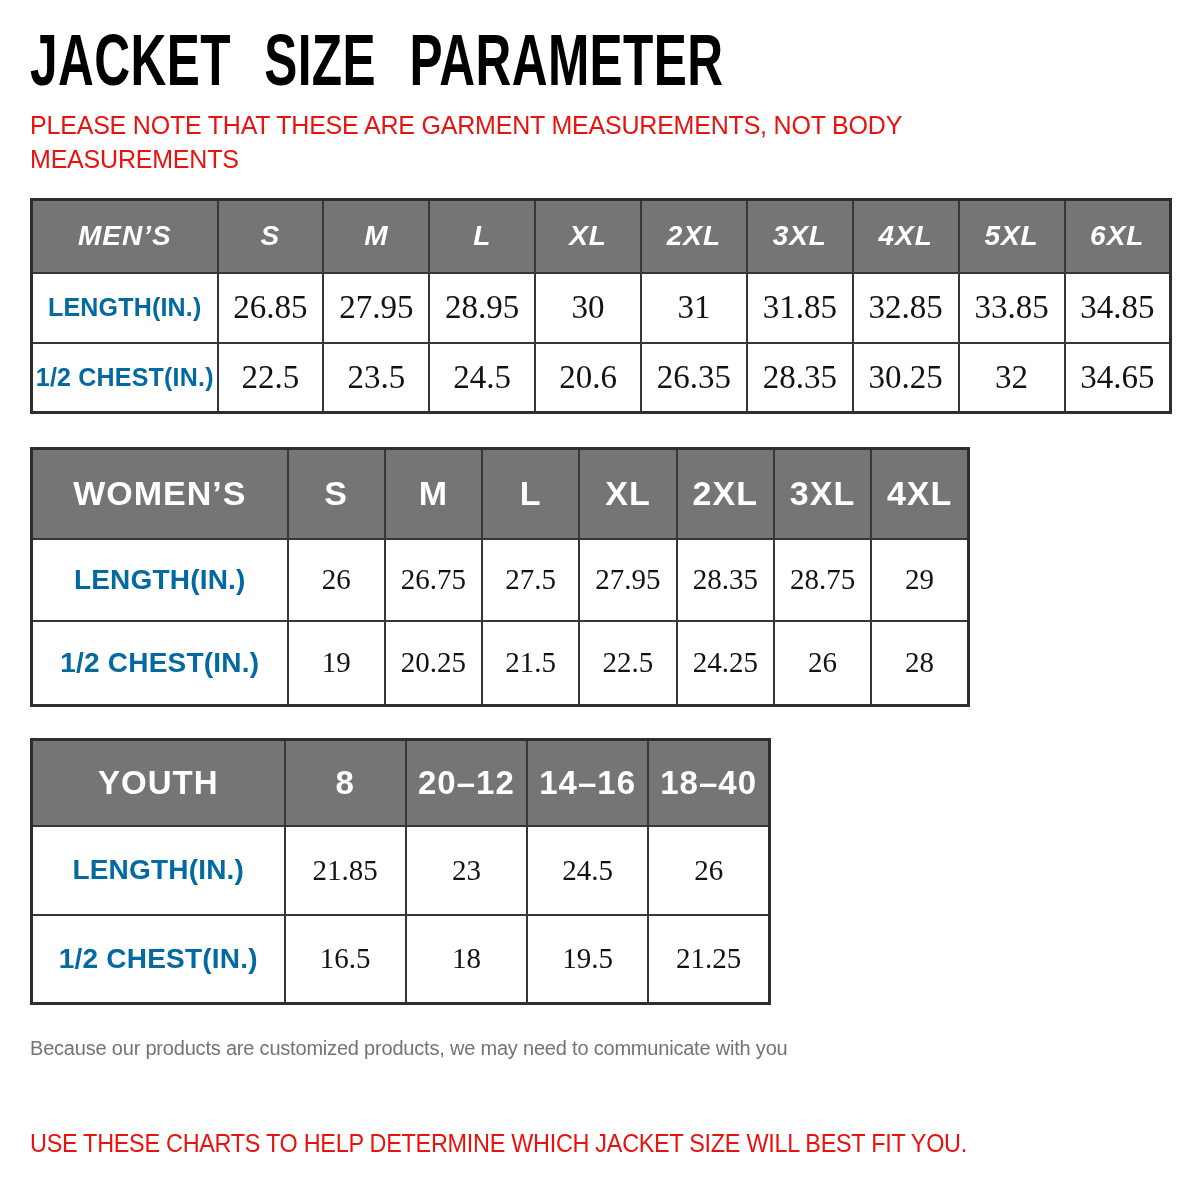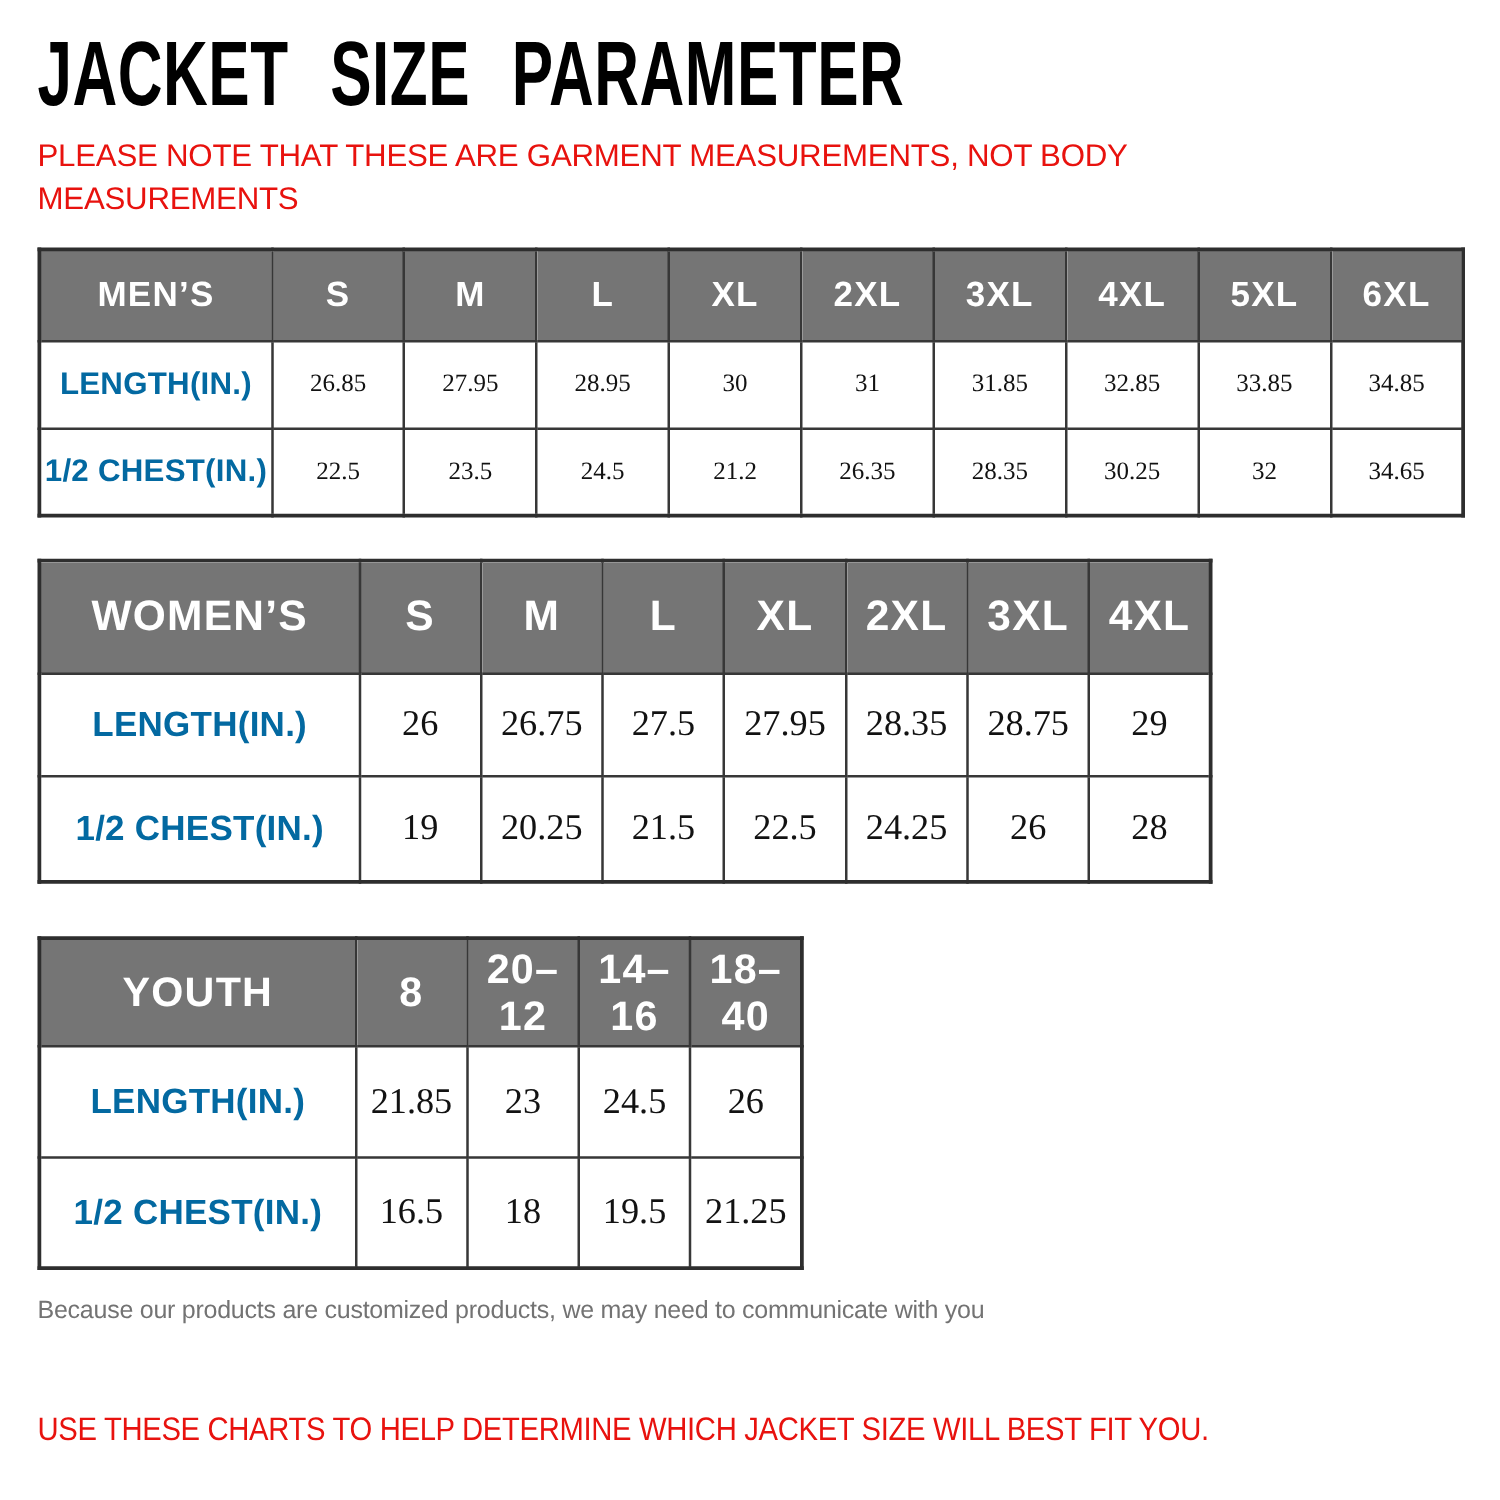--- a/index.html
+++ b/index.html
@@ -63,38 +63,38 @@
     color: #0369a1;
     letter-spacing: 0.2px;
   }
   td.num-cell {
     font-family: "Liberation Serif", serif;
     color: #121212;
   }
 
   
   table.mens { top: 198px; width: 1142px; }
-  table.mens tr.head   { height: 73px; }
+  table.mens tr.head   { height: 73px; font-style: italic; }
   table.mens tr.row-1  { height: 70px; }
   table.mens tr.row-2  { height: 70px; }
   table.mens tr.head td { font-size: 28px; }
   table.mens td.label-cell { font-size: 25px; }
-  table.mens td.num-cell { font-size: 20px; }
+  table.mens td.num-cell { font-size: 33px; }
 
   
   table.womens { top: 447px; width: 940px; }
   table.womens tr.head  { height: 90px; }
   table.womens tr.row-1 { height: 82px; }
   table.womens tr.row-2 { height: 85px; }
   table.womens tr.head td { font-size: 34px; }
   table.womens td.label-cell { font-size: 28px; }
   table.womens td.num-cell { font-size: 29px; }
 
   
-  table.youth { top: 738px; width: 613px; margin-top: 11px; }
+  table.youth { top: 738px; width: 741px; }
   table.youth tr.head  { height: 86px; }
   table.youth tr.row-1 { height: 89px; }
   table.youth tr.row-2 { height: 89px; }
   table.youth tr.head td { font-size: 33px; }
   table.youth td.label-cell { font-size: 28px; }
   table.youth td.num-cell { font-size: 29px; }
 
   
   .footer-para {
     position: absolute; left: 30px; top: 1028px;
@@ -160,21 +160,21 @@
     <td class="num-cell">31.85</td>
     <td class="num-cell">32.85</td>
     <td class="num-cell">33.85</td>
     <td class="num-cell">34.85</td>
   </tr>
   <tr class="row-2">
     <td class="label-cell">1/2 CHEST(IN.)</td>
     <td class="num-cell">22.5</td>
     <td class="num-cell">23.5</td>
     <td class="num-cell">24.5</td>
-    <td class="num-cell">21.2</td>
+    <td class="num-cell">20.6</td>
     <td class="num-cell">26.35</td>
     <td class="num-cell">28.35</td>
     <td class="num-cell">30.25</td>
     <td class="num-cell">32</td>
     <td class="num-cell">34.65</td>
   </tr>
 </tbody>
   </table>
 
 <table class="size-table womens">

